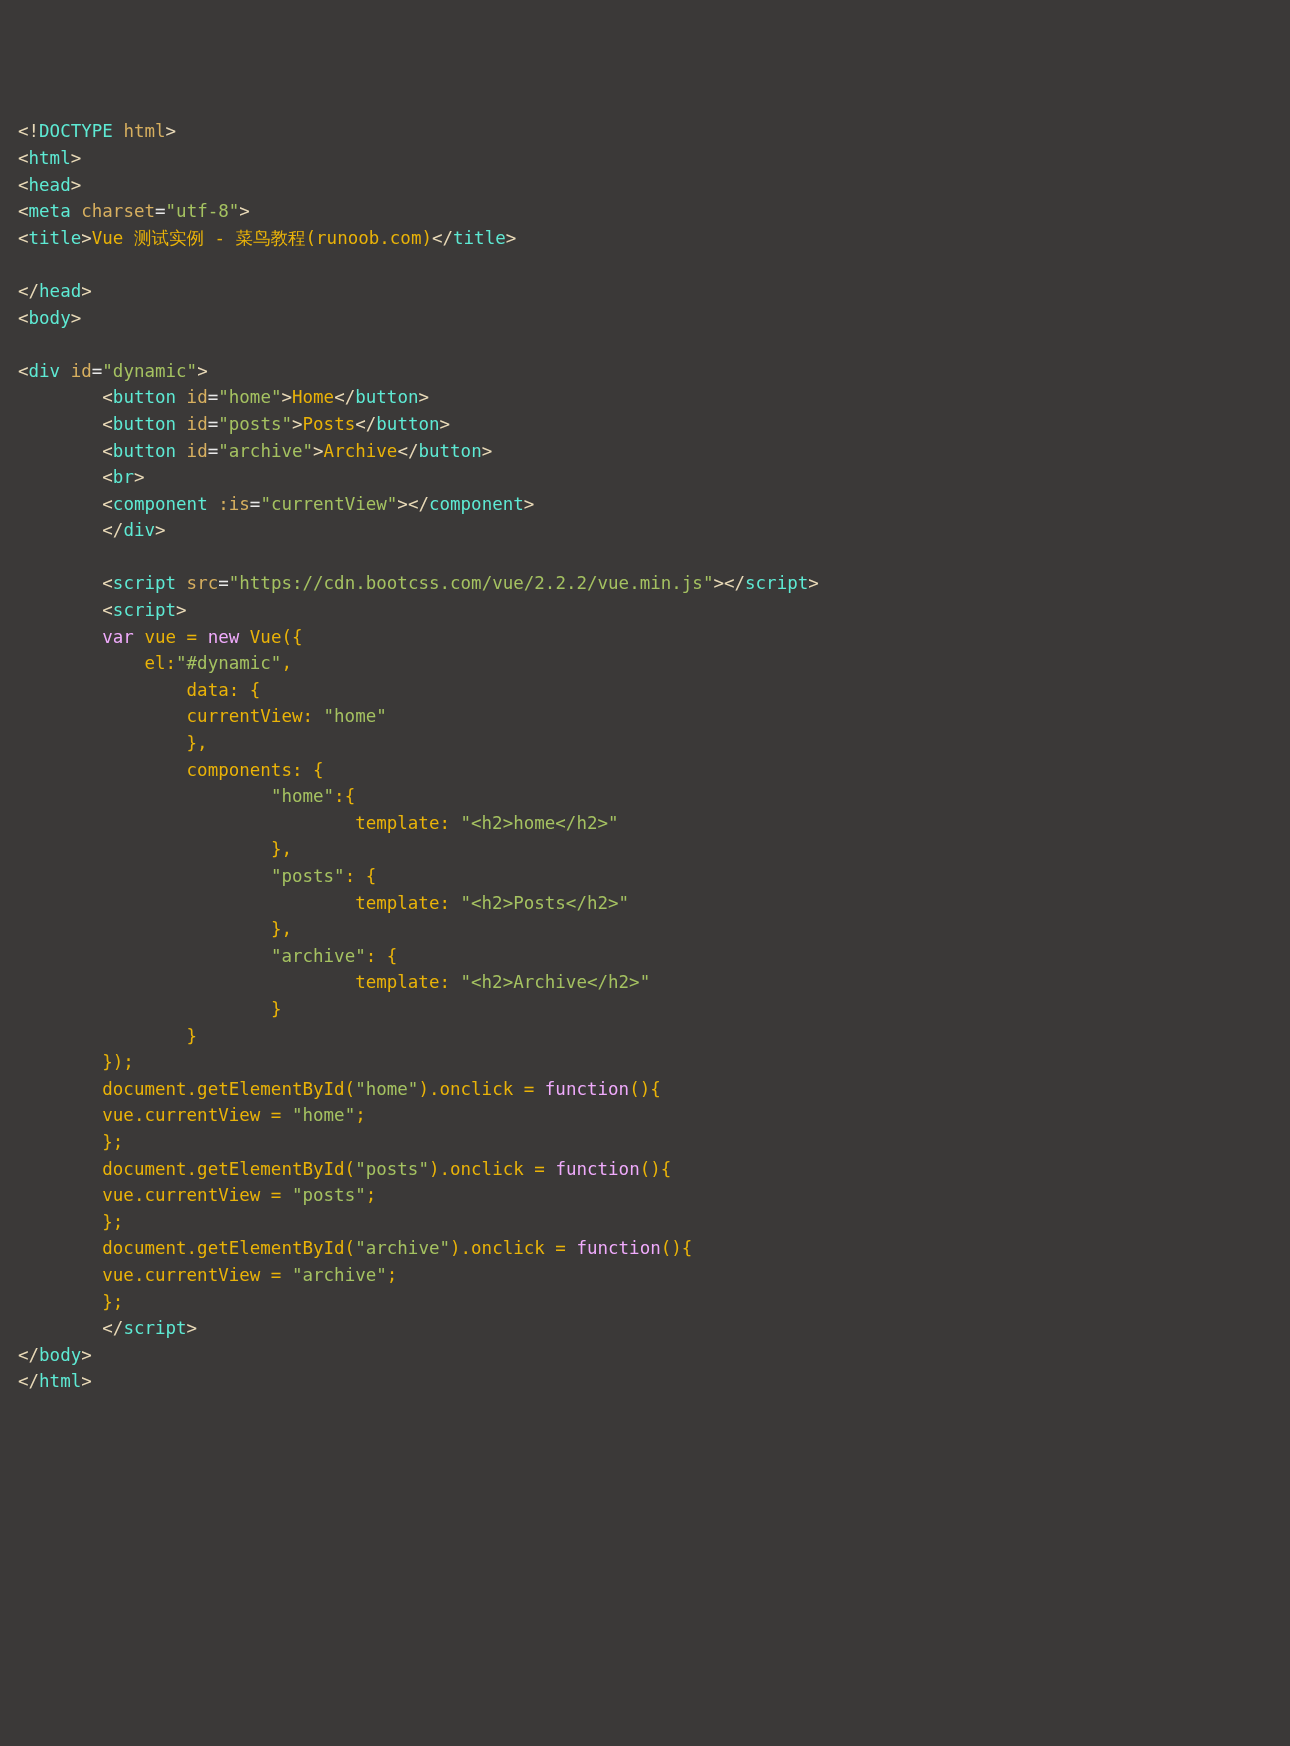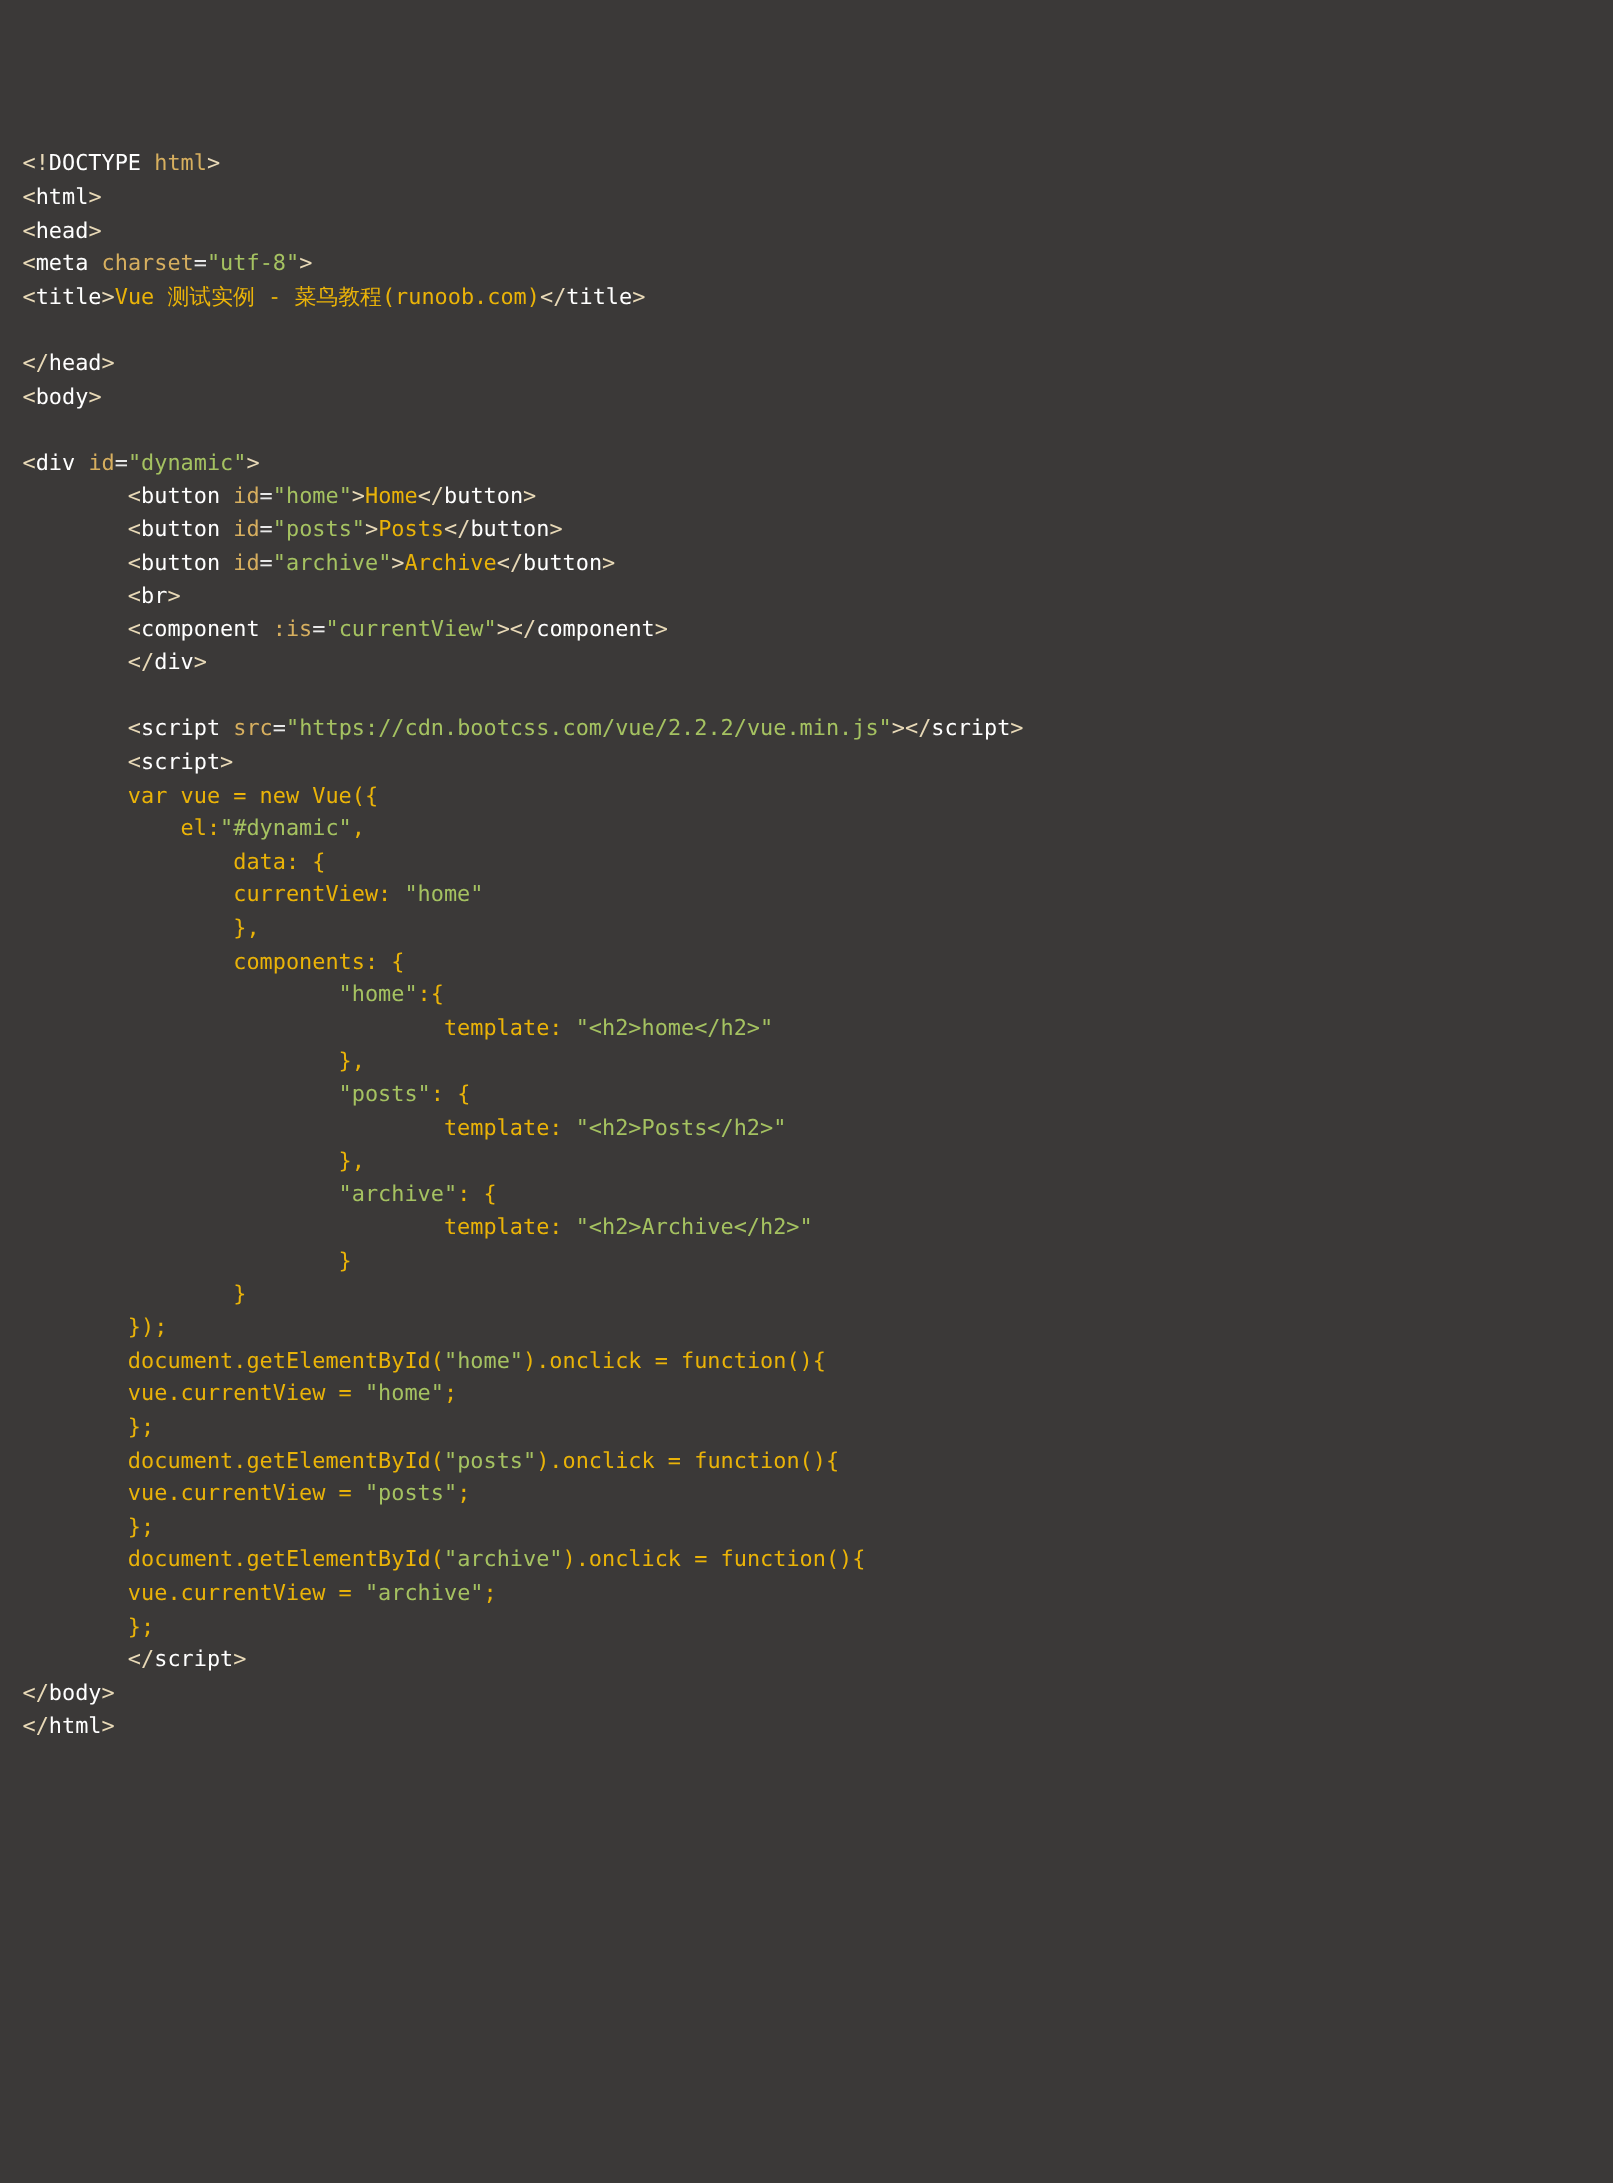--- a/index.html
+++ b/index.html
@@ -6,26 +6,26 @@
     background-color: #3b3938;
     color: #d4d4d4;
     font-family: "Menlo", "Monaco", "Consolas", monospace;
     font-size: 17.5px;
     line-height: 1.52;
     margin: 0;
     padding: 12px 18px;
     white-space: pre;
   }
   .tag-bracket { color: #e8d9b7; }
-  .tag-name { color: #ffffff; }
+  .tag-name { color: #5eead4; }
   .attr-name { color: #d7af5f; }
   .attr-eq { color: #e8e8e8; }
   .attr-val { color: #a5c261; }
   .text { color: #eab308; }
-  .kw { color: #eab308; }
+  .kw { color: #f0abfc; }
   .str { color: #a5c261; }
 </style>
 </head>
 <body>
 
 
 
 <div id="code-container"><div><span class="tag-bracket">&lt;!</span><span class="tag-name">DOCTYPE</span><span class="text"> </span><span class="attr-name">html</span><span class="tag-bracket">&gt;</span></div><div><span class="tag-bracket">&lt;</span><span class="tag-name">html</span><span class="tag-bracket">&gt;</span></div><div><span class="tag-bracket">&lt;</span><span class="tag-name">head</span><span class="tag-bracket">&gt;</span></div><div><span class="tag-bracket">&lt;</span><span class="tag-name">meta</span><span class="text"> </span><span class="attr-name">charset</span><span class="attr-eq">=</span><span class="attr-val">"utf-8"</span><span class="tag-bracket">&gt;</span></div><div><span class="tag-bracket">&lt;</span><span class="tag-name">title</span><span class="tag-bracket">&gt;</span><span class="text">Vue 测试实例 - 菜鸟教程(runoob.com)</span><span class="tag-bracket">&lt;/</span><span class="tag-name">title</span><span class="tag-bracket">&gt;</span></div><div><span class="text"> </span></div><div><span class="tag-bracket">&lt;/</span><span class="tag-name">head</span><span class="tag-bracket">&gt;</span></div><div><span class="tag-bracket">&lt;</span><span class="tag-name">body</span><span class="tag-bracket">&gt;</span></div><div><span class="text"> </span></div><div><span class="tag-bracket">&lt;</span><span class="tag-name">div</span><span class="text"> </span><span class="attr-name">id</span><span class="attr-eq">=</span><span class="attr-val">"dynamic"</span><span class="tag-bracket">&gt;</span></div><div><span>        </span><span class="tag-bracket">&lt;</span><span class="tag-name">button</span><span class="text"> </span><span class="attr-name">id</span><span class="attr-eq">=</span><span class="attr-val">"home"</span><span class="tag-bracket">&gt;</span><span class="text">Home</span><span class="tag-bracket">&lt;/</span><span class="tag-name">button</span><span class="tag-bracket">&gt;</span></div><div><span>        </span><span class="tag-bracket">&lt;</span><span class="tag-name">button</span><span class="text"> </span><span class="attr-name">id</span><span class="attr-eq">=</span><span class="attr-val">"posts"</span><span class="tag-bracket">&gt;</span><span class="text">Posts</span><span class="tag-bracket">&lt;/</span><span class="tag-name">button</span><span class="tag-bracket">&gt;</span></div><div><span>        </span><span class="tag-bracket">&lt;</span><span class="tag-name">button</span><span class="text"> </span><span class="attr-name">id</span><span class="attr-eq">=</span><span class="attr-val">"archive"</span><span class="tag-bracket">&gt;</span><span class="text">Archive</span><span class="tag-bracket">&lt;/</span><span class="tag-name">button</span><span class="tag-bracket">&gt;</span></div><div><span>        </span><span class="tag-bracket">&lt;</span><span class="tag-name">br</span><span class="tag-bracket">&gt;</span></div><div><span>        </span><span class="tag-bracket">&lt;</span><span class="tag-name">component</span><span class="text"> </span><span class="attr-name">:is</span><span class="attr-eq">=</span><span class="attr-val">"currentView"</span><span class="tag-bracket">&gt;</span><span class="tag-bracket">&lt;/</span><span class="tag-name">component</span><span class="tag-bracket">&gt;</span></div><div><span>        </span><span class="tag-bracket">&lt;/</span><span class="tag-name">div</span><span class="tag-bracket">&gt;</span></div><div><span class="text"> </span></div><div><span>        </span><span class="tag-bracket">&lt;</span><span class="tag-name">script</span><span class="text"> </span><span class="attr-name">src</span><span class="attr-eq">=</span><span class="attr-val">"https://cdn.bootcss.com/vue/2.2.2/vue.min.js"</span><span class="tag-bracket">&gt;</span><span class="tag-bracket">&lt;/</span><span class="tag-name">script</span><span class="tag-bracket">&gt;</span></div><div><span>        </span><span class="tag-bracket">&lt;</span><span class="tag-name">script</span><span class="tag-bracket">&gt;</span></div><div><span>        </span><span class="kw">var</span><span class="text"> vue = </span><span class="kw">new</span><span class="text"> Vue({</span></div><div><span>            </span><span class="text">el:</span><span class="str">"#dynamic"</span><span class="text">,</span></div><div><span>                </span><span class="text">data: {</span></div><div><span>                </span><span class="text">currentView: </span><span class="str">"home"</span></div><div><span>                </span><span class="text">},</span></div><div><span>                </span><span class="text">components: {</span></div><div><span>                        </span><span class="str">"home"</span><span class="text">:{</span></div><div><span>                                </span><span class="text">template: </span><span class="str">"&lt;h2&gt;home&lt;/h2&gt;"</span></div><div><span>                        </span><span class="text">},</span></div><div><span>                        </span><span class="str">"posts"</span><span class="text">: {</span></div><div><span>                                </span><span class="text">template: </span><span class="str">"&lt;h2&gt;Posts&lt;/h2&gt;"</span></div><div><span>                        </span><span class="text">},</span></div><div><span>                        </span><span class="str">"archive"</span><span class="text">: {</span></div><div><span>                                </span><span class="text">template: </span><span class="str">"&lt;h2&gt;Archive&lt;/h2&gt;"</span></div><div><span>                        </span><span class="text">}</span></div><div><span>                </span><span class="text">}</span></div><div><span>        </span><span class="text">});</span></div><div><span>        </span><span class="text">document.getElementById(</span><span class="str">"home"</span><span class="text">).onclick = </span><span class="kw">function</span><span class="text">(){</span></div><div><span>        </span><span class="text">vue.currentView = </span><span class="str">"home"</span><span class="text">;</span></div><div><span>        </span><span class="text">};</span></div><div><span>        </span><span class="text">document.getElementById(</span><span class="str">"posts"</span><span class="text">).onclick = </span><span class="kw">function</span><span class="text">(){</span></div><div><span>        </span><span class="text">vue.currentView = </span><span class="str">"posts"</span><span class="text">;</span></div><div><span>        </span><span class="text">};</span></div><div><span>        </span><span class="text">document.getElementById(</span><span class="str">"archive"</span><span class="text">).onclick = </span><span class="kw">function</span><span class="text">(){</span></div><div><span>        </span><span class="text">vue.currentView = </span><span class="str">"archive"</span><span class="text">;</span></div><div><span>        </span><span class="text">};</span></div><div><span>        </span><span class="tag-bracket">&lt;/</span><span class="tag-name">script</span><span class="tag-bracket">&gt;</span></div><div><span class="tag-bracket">&lt;/</span><span class="tag-name">body</span><span class="tag-bracket">&gt;</span></div><div><span class="tag-bracket">&lt;/</span><span class="tag-name">html</span><span class="tag-bracket">&gt;</span></div></div>
 
 

